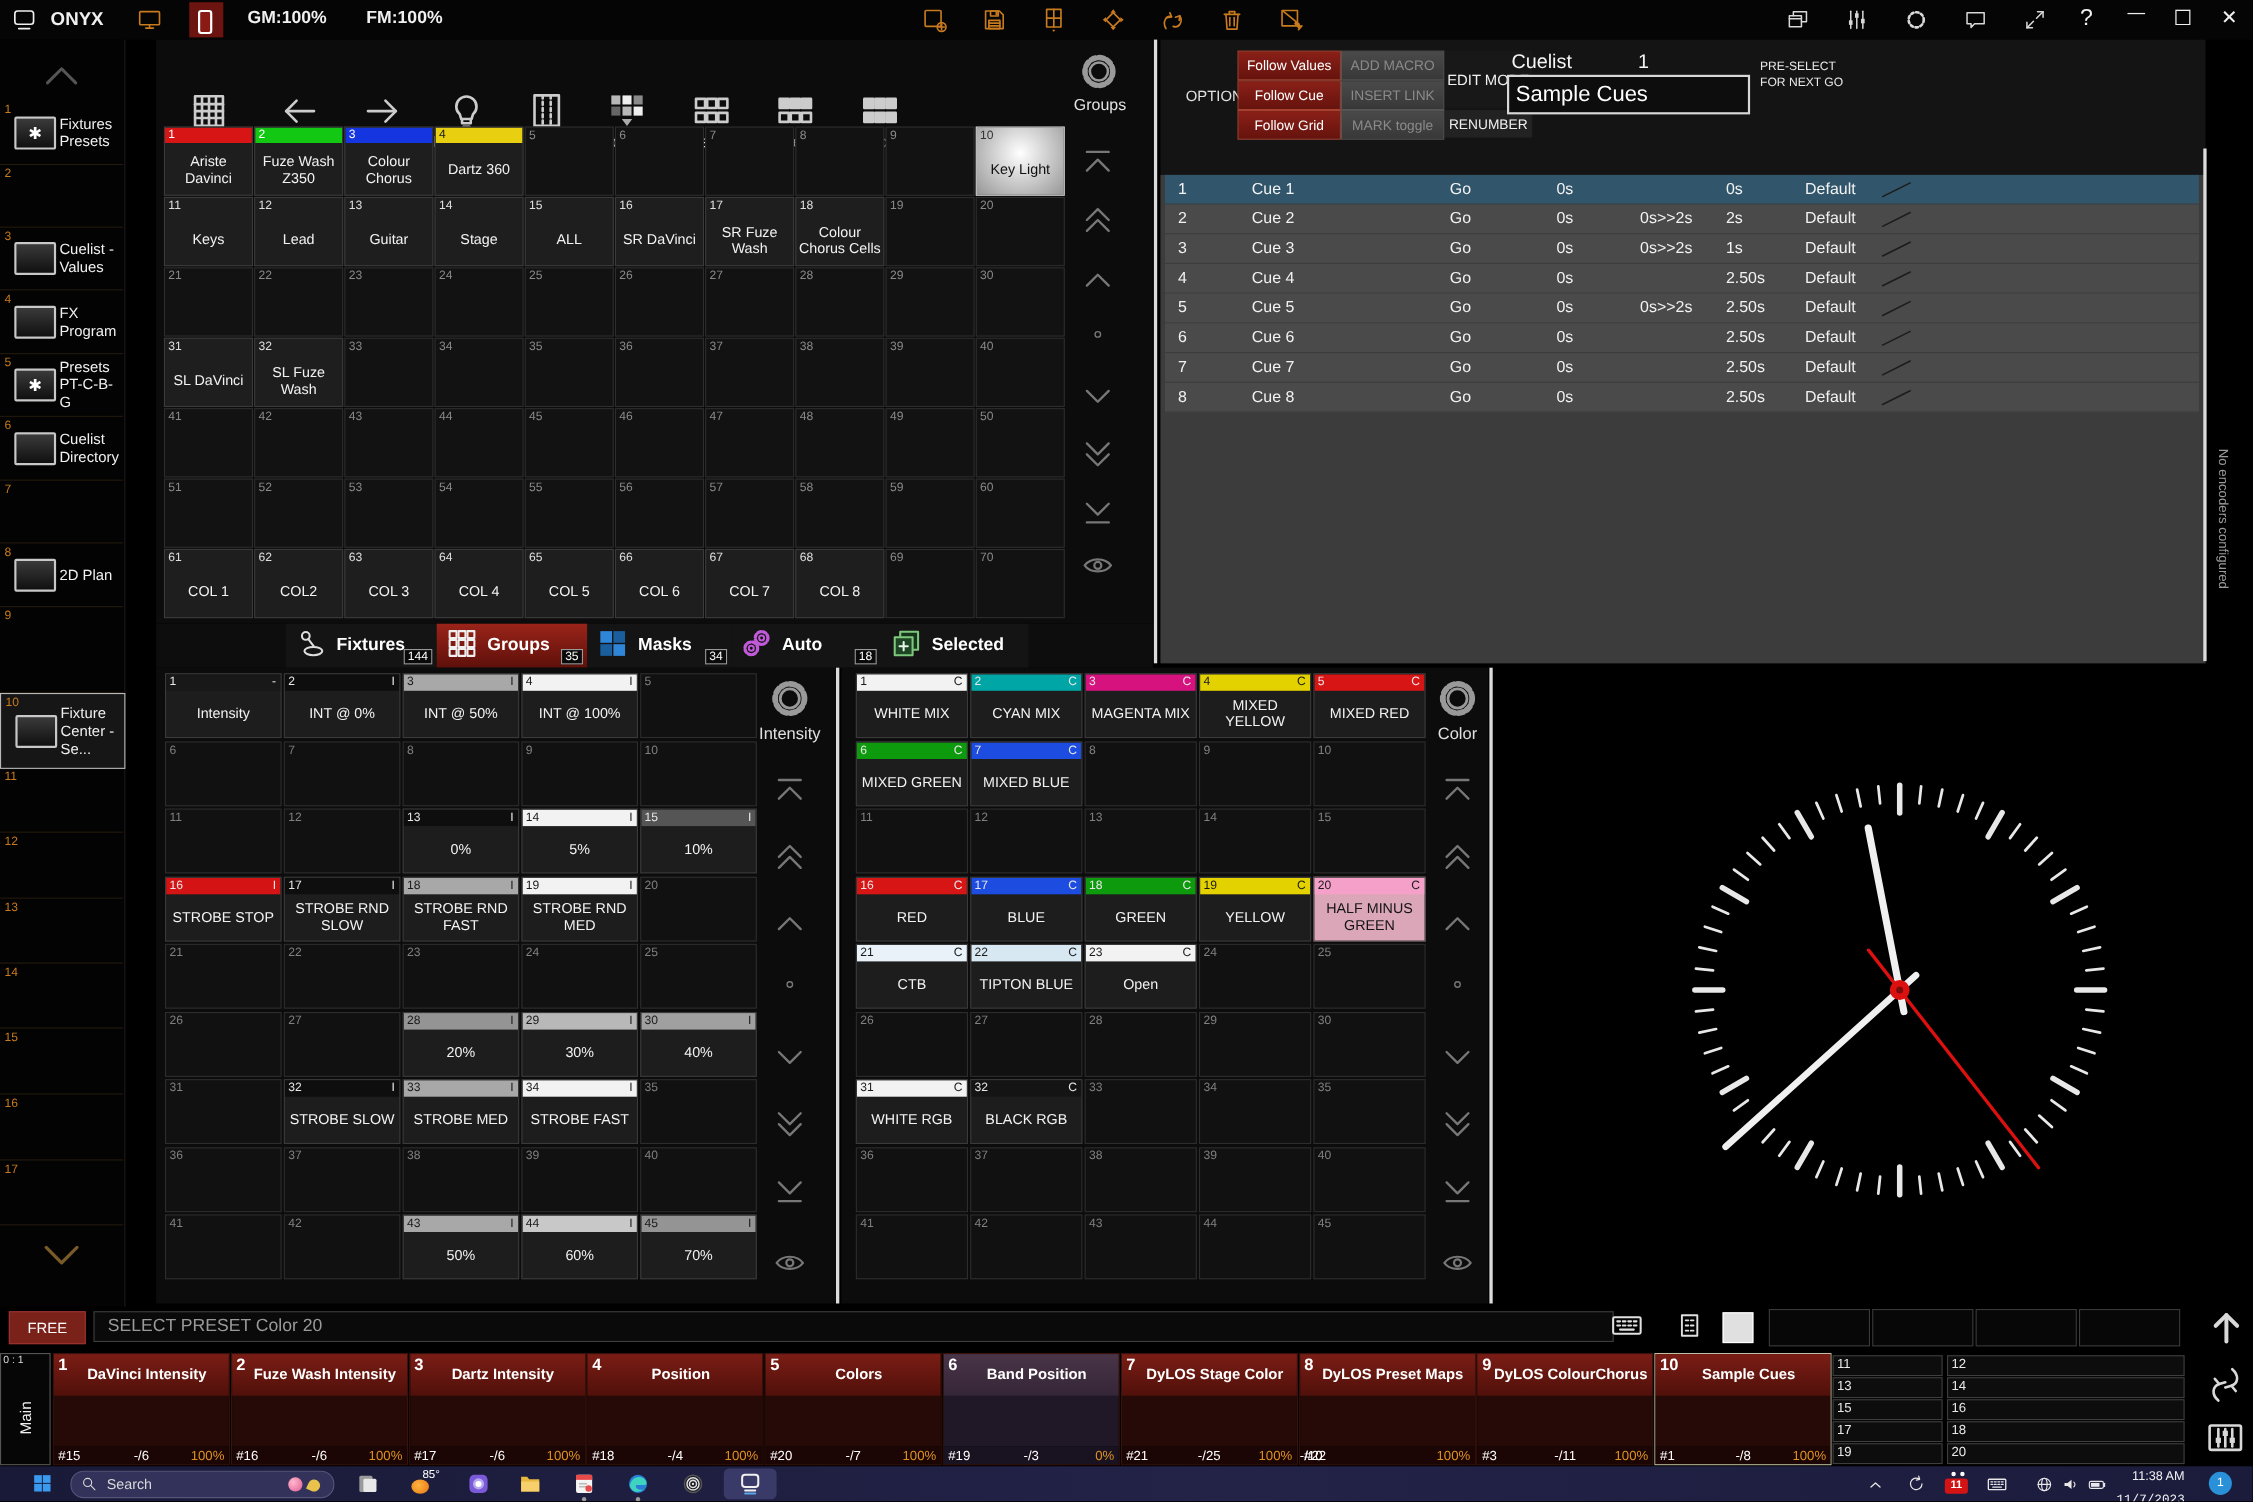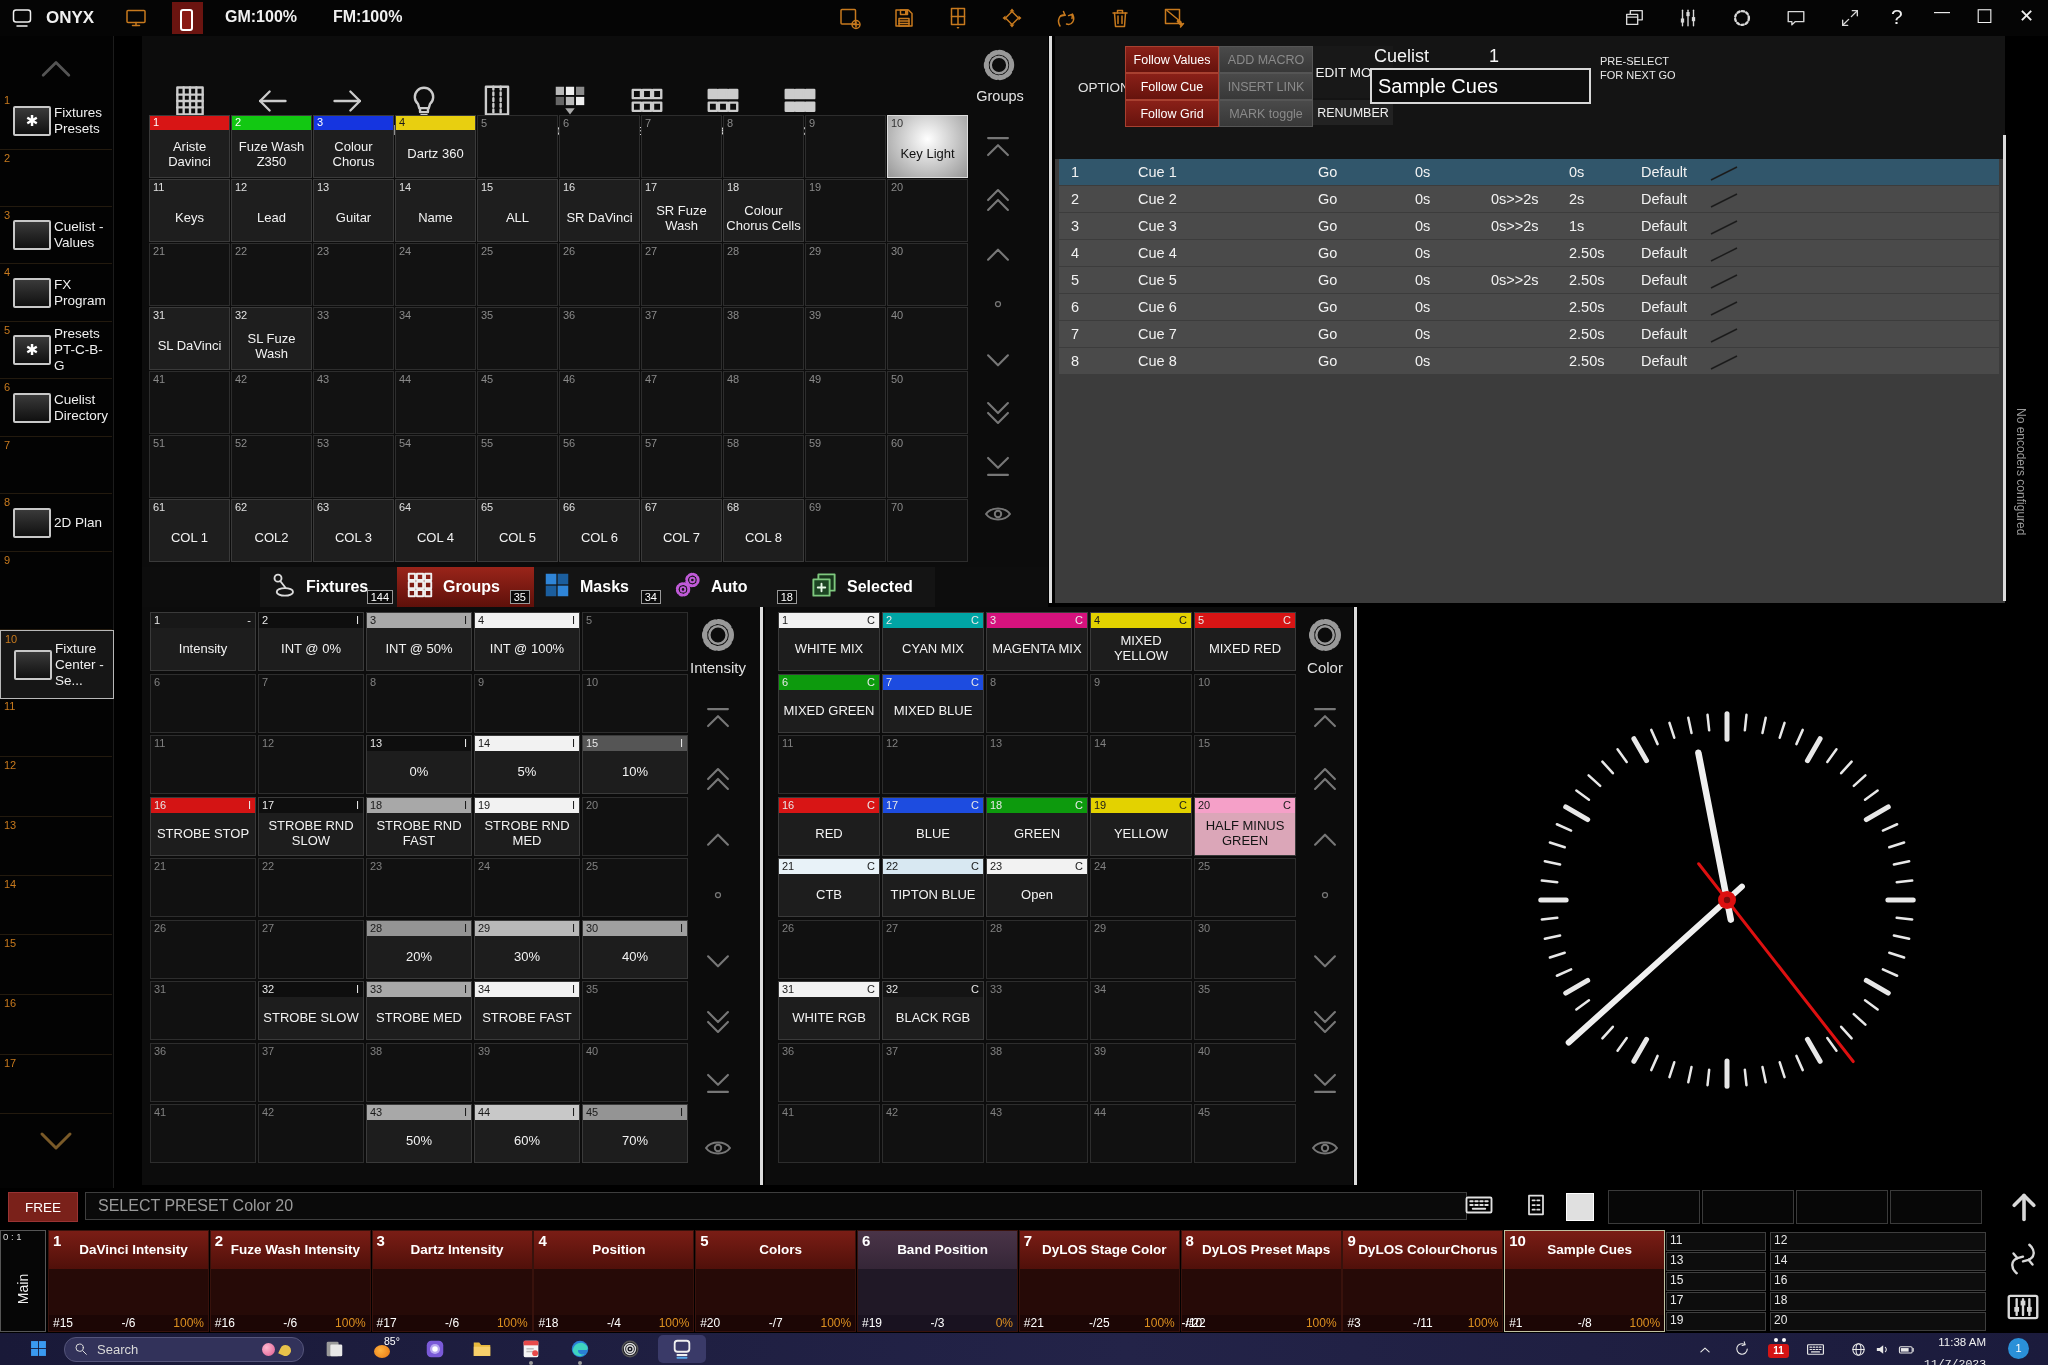--- a/index.html
+++ b/index.html
@@ -454,21 +454,21 @@
       <div class="gcell" style="left: 89px; top: 143px; width: 79px; height: 61px; background: rgb(30, 30, 30); border-color: rgb(58, 58, 58);">
         <div class="num" style="color: rgb(224, 224, 224);">12</div>
         <div class="lbl">Lead</div>
       </div>
       <div class="gcell" style="left: 171px; top: 143px; width: 79px; height: 61px; background: rgb(30, 30, 30); border-color: rgb(58, 58, 58);">
         <div class="num" style="color: rgb(224, 224, 224);">13</div>
         <div class="lbl">Guitar</div>
       </div>
       <div class="gcell" style="left: 253px; top: 143px; width: 79px; height: 61px; background: rgb(30, 30, 30); border-color: rgb(58, 58, 58);">
         <div class="num" style="color: rgb(224, 224, 224);">14</div>
-        <div class="lbl">Name</div>
+        <div class="lbl">Stage</div>
       </div>
       <div class="gcell" style="left: 335px; top: 143px; width: 79px; height: 61px; background: rgb(30, 30, 30); border-color: rgb(58, 58, 58);">
         <div class="num" style="color: rgb(224, 224, 224);">15</div>
         <div class="lbl">ALL</div>
       </div>
       <div class="gcell" style="left: 417px; top: 143px; width: 79px; height: 61px; background: rgb(30, 30, 30); border-color: rgb(58, 58, 58);">
         <div class="num" style="color: rgb(224, 224, 224);">16</div>
         <div class="lbl">SR DaVinci</div>
       </div>
       <div class="gcell" style="left: 499px; top: 143px; width: 79px; height: 61px; background: rgb(30, 30, 30); border-color: rgb(58, 58, 58);">

